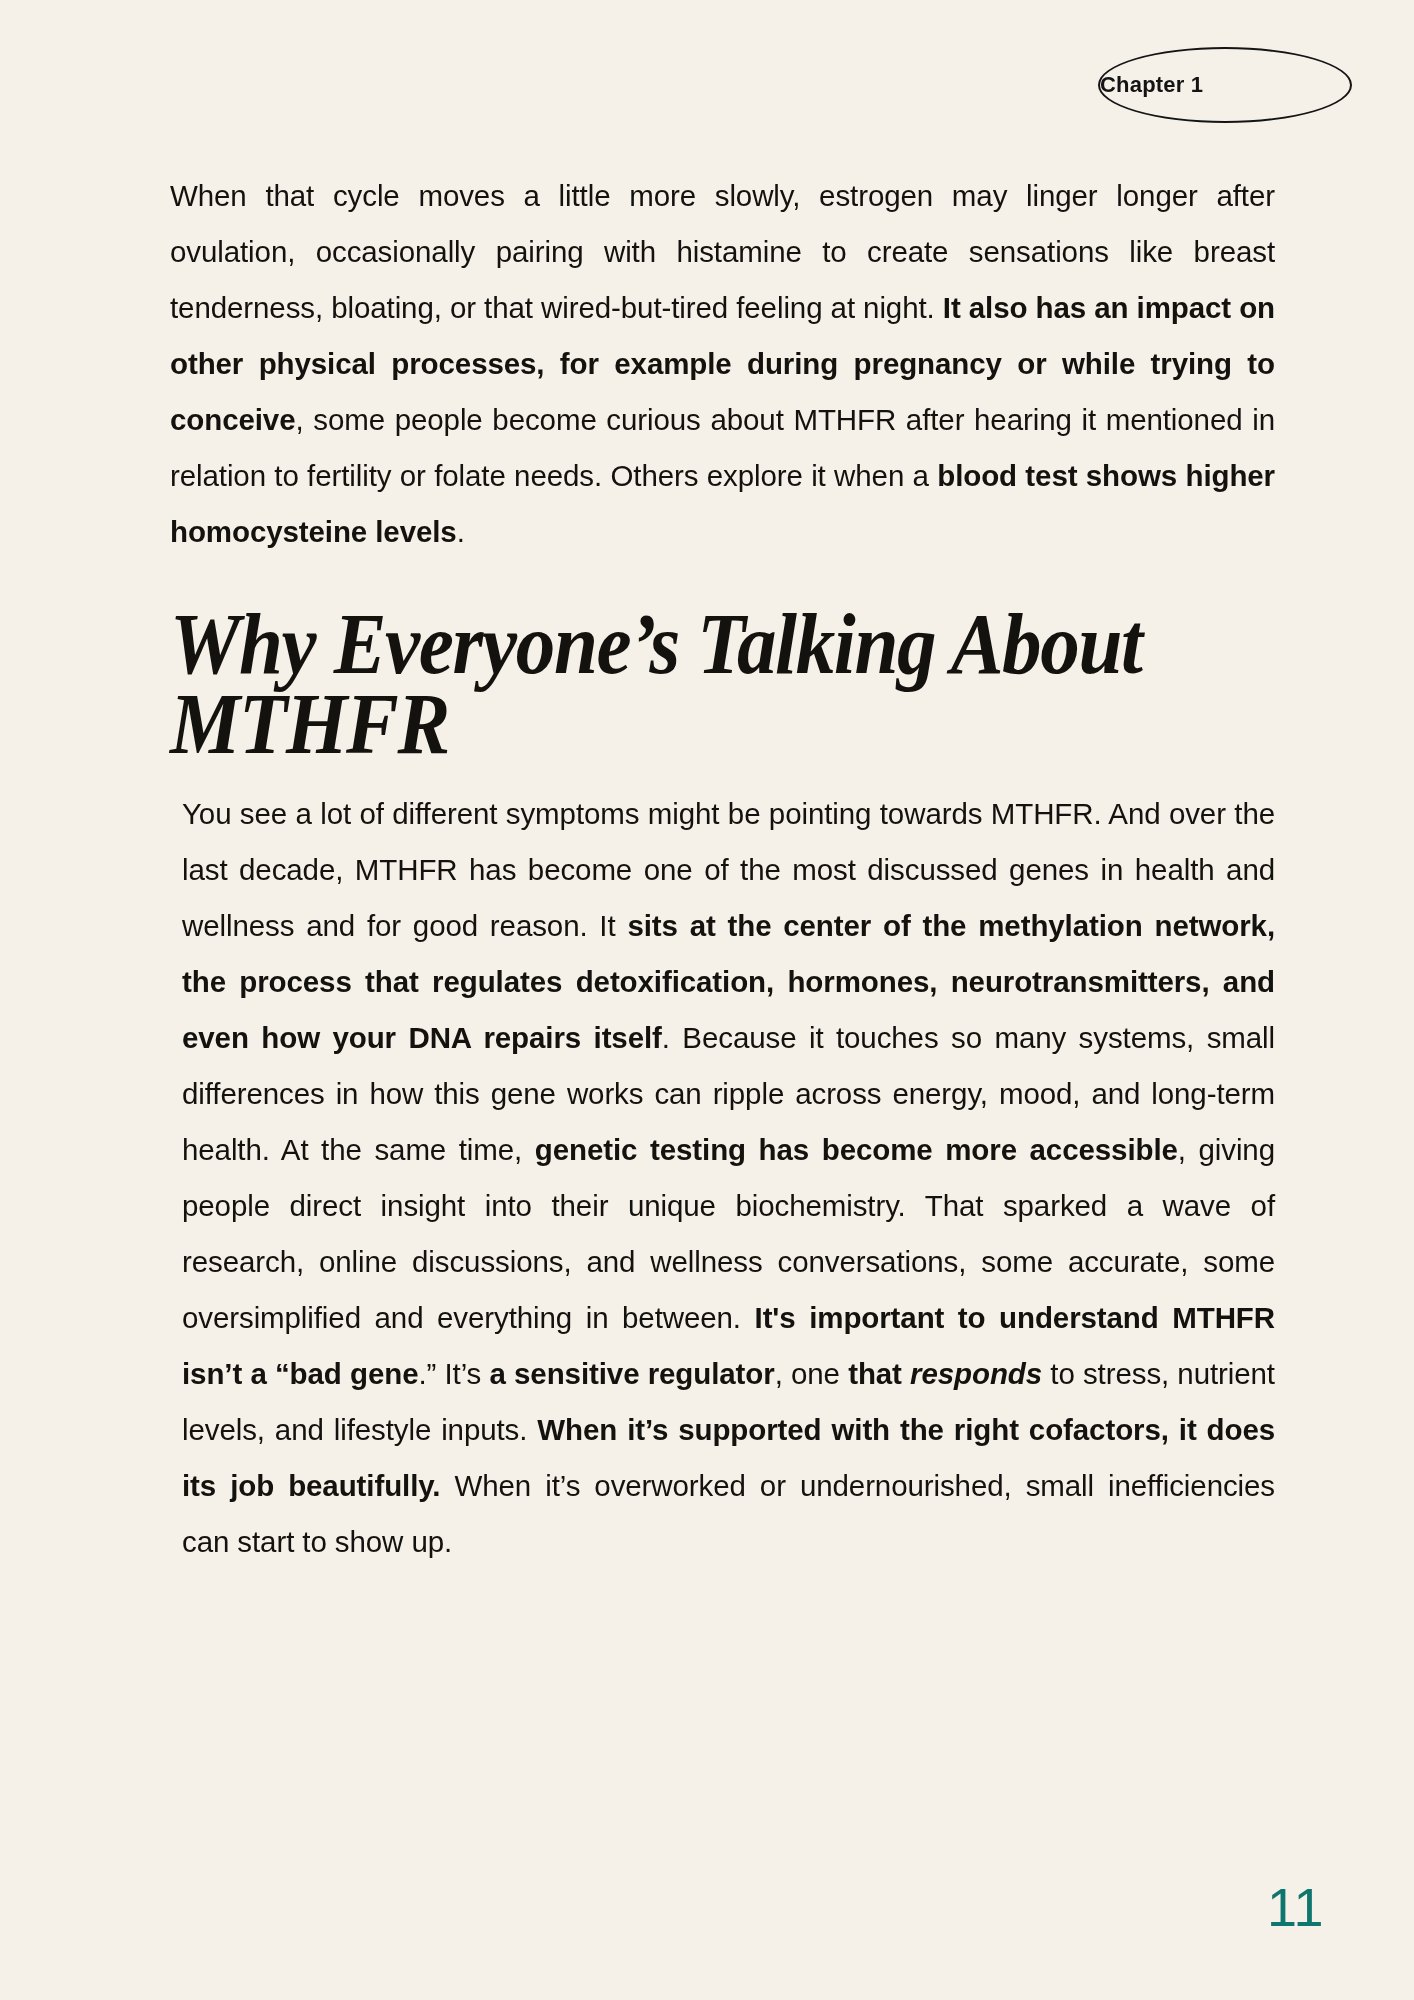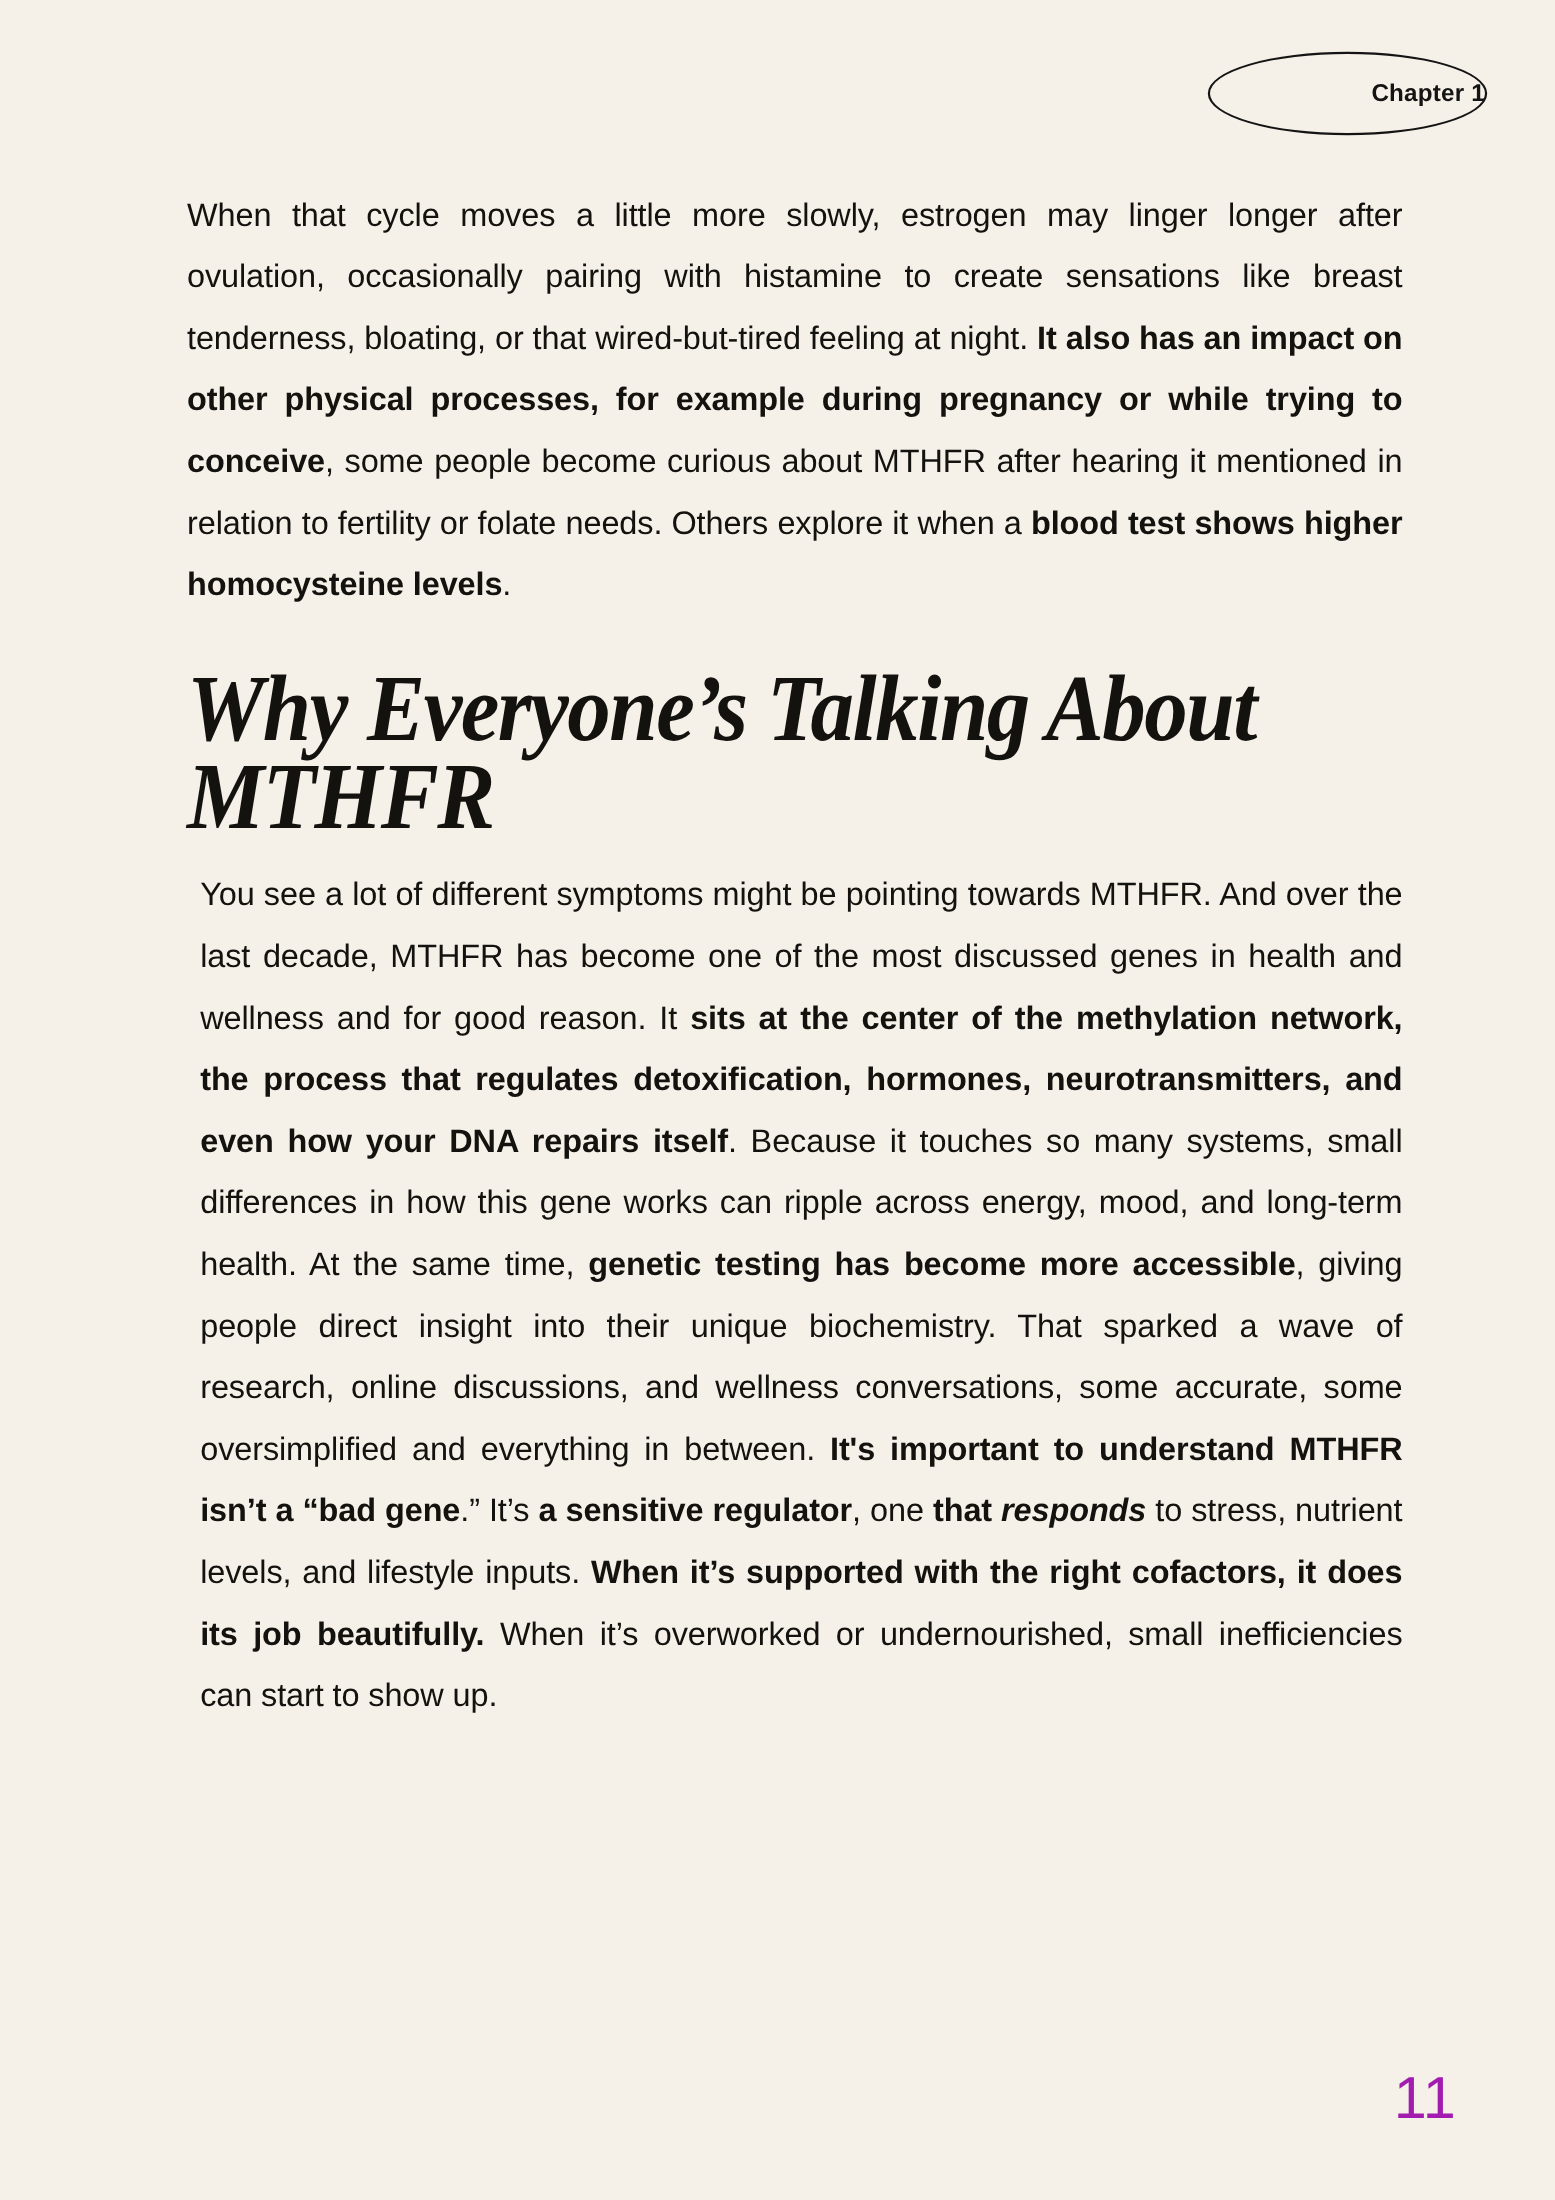--- a/index.html
+++ b/index.html
@@ -28,21 +28,21 @@
   .chapter-badge {
     position: absolute;
     top: 47px;
     right: 62px;
     width: 250px;
     height: 72px;
     border: 2.5px solid #141414;
     border-radius: 50% / 50%;
     display: flex;
     align-items: center;
-    justify-content: flex-end;
+    justify-content: flex-start;
     background: transparent;
   }
   .chapter-badge-label {
     font-family: "Liberation Sans", sans-serif;
     font-size: 22px;
     font-weight: 700;
     letter-spacing: 0.2px;
     color: #141414;
     white-space: nowrap;
   }
@@ -97,21 +97,21 @@
   }
 
   
   .page-number {
     position: absolute;
     right: 90px;
     bottom: 62px;
     font-family: "Liberation Sans", sans-serif;
     font-size: 54px;
     font-weight: 400;
-    color: #a21caf;
+    color: #0f766e;
     letter-spacing: 0.5px;
   }
 </style>
 </head>
 <body>
 
 <div class="page">
 
   <div class="chapter-badge">
     <span class="chapter-badge-label">Chapter 1</span>

